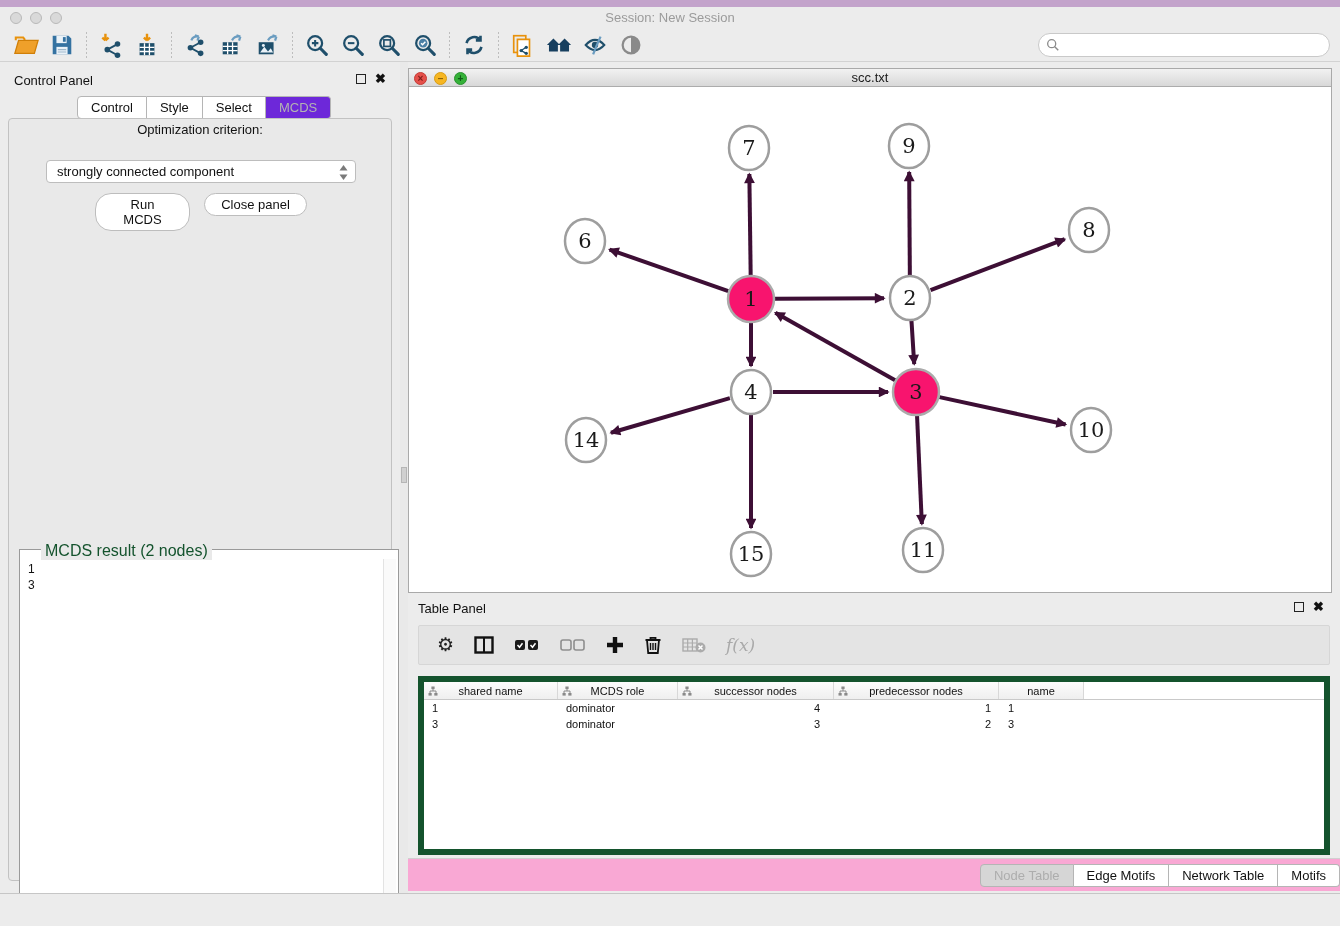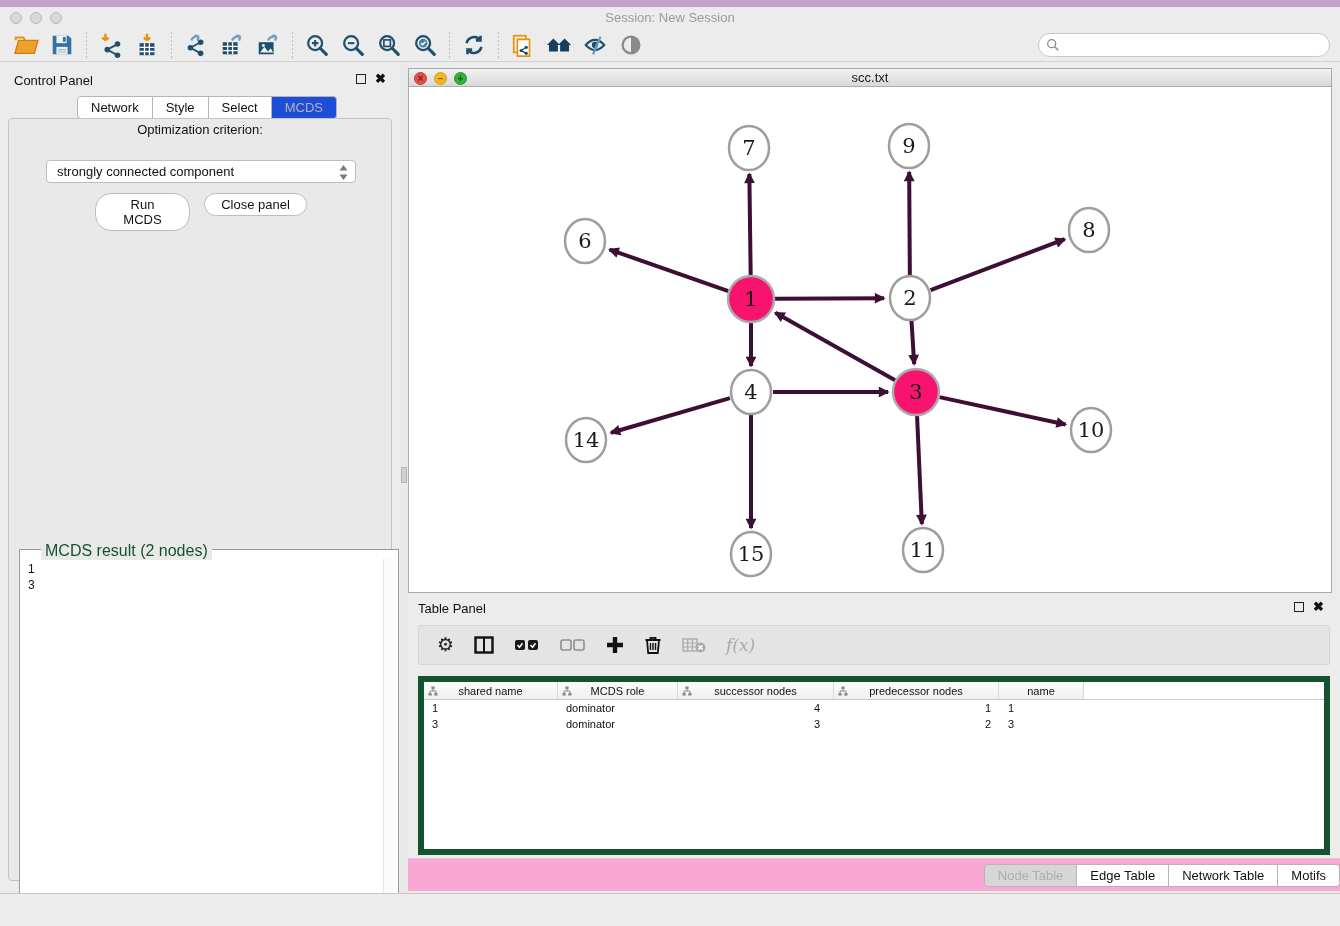--- a/index.html
+++ b/index.html
@@ -36,21 +36,21 @@
   .panel-title { font-size:13px; color:#111; }
   .panel-icons { display:flex; gap:9px; align-items:center; }
   .float-ico { width:10px; height:10px; border:1.6px solid #222; }
   .close-ico { font-size:13px; font-weight:bold; color:#111; line-height:10px; }
 
   .seg { display:flex; }
   .seg .seg-btn { background:#FFFFFF; border:1px solid #B5B5B5; border-left:none;
     font-size:13px; color:#111; padding:3px 13px; line-height:15px; font-family:inherit; }
   .seg .seg-btn:first-child { border-left:1px solid #B5B5B5; border-radius:4px 0 0 4px; }
   .seg .seg-btn:last-child { border-radius:0 4px 4px 0; }
-  .seg .seg-btn.dim { background:#1d4ed8; color:#B3B3B3; }
+  .seg .seg-btn.dim { background:#6d28d9; color:#B3B3B3; }
 
   .cp-box { left:8px; top:56px; width:384px; height:763px; background:#E9E9E9;
     border:1px solid #C2C2C2; border-radius:4px; }
   .opt-label { width:100%; text-align:center; font-size:13px; color:#111; }
   .dropdown { left:37px; top:41px; width:310px; height:23px; background:#FFFFFF;
     border:1px solid #BDBDBD; border-radius:4px; display:flex; align-items:center;
     padding-left:10px; font-size:13px; color:#111; }
   .dropdown .stepper { position:absolute; right:6px; top:3px; }
   .mac-btn { background:#FFFFFF; border:1px solid #BDBDBD; border-radius:16px;
     font-size:13px; color:#111; padding:3px 14px; font-family:inherit; }
@@ -269,21 +269,21 @@
 
 <div class="abs main">
 
   <div class="abs cp">
     <div class="abs panel-title" style="left:14px; top:11px;">Control Panel</div>
     <div class="abs panel-icons" style="right:14px; top:12px;">
       <div class="float-ico"></div>
       <div class="close-ico">✖</div>
     </div>
     <div class="abs seg" style="left:77px; top:34px;">
-        <button class="seg-btn">Network</button>
+        <button class="seg-btn">Control</button>
         <button class="seg-btn">Style</button>
         <button class="seg-btn">Select</button>
         <button class="seg-btn dim">MCDS</button>
       </div>
     <div class="abs cp-box">
       <div class="abs opt-label" style="top:3px;">Optimization criterion:</div>
       <div class="abs dropdown">
         <span>strongly connected component</span>
         <span class="stepper">
           <svg width="11" height="17" viewBox="0 0 11 17">
@@ -476,21 +476,21 @@
             <div class="td" style="width: 156px; text-align: right; padding: 0px 14px 0px 0px;">3</div>
             <div class="td" style="width: 165px; text-align: right; padding: 0px 8px 0px 0px;">2</div>
             <div class="td" style="width: 85px; text-align: left; padding: 0px 0px 0px 9px;">3</div>
           </div>
         </div>
     </div>
 
     <div class="tab-strip">
       <div class="seg">
           <button class="seg-btn sel-gray">Node Table</button>
-          <button class="seg-btn">Edge Table</button>
+          <button class="seg-btn">Edge Motifs</button>
           <button class="seg-btn">Network Table</button>
           <button class="seg-btn">Motifs</button>
         </div>
     </div>
   </div>
 </div>
 
 <div class="abs statusbar">
   <div class="sb-btn" style="left:10px; width:29px;">
     <svg width="16" height="14" viewBox="0 0 16 14">

